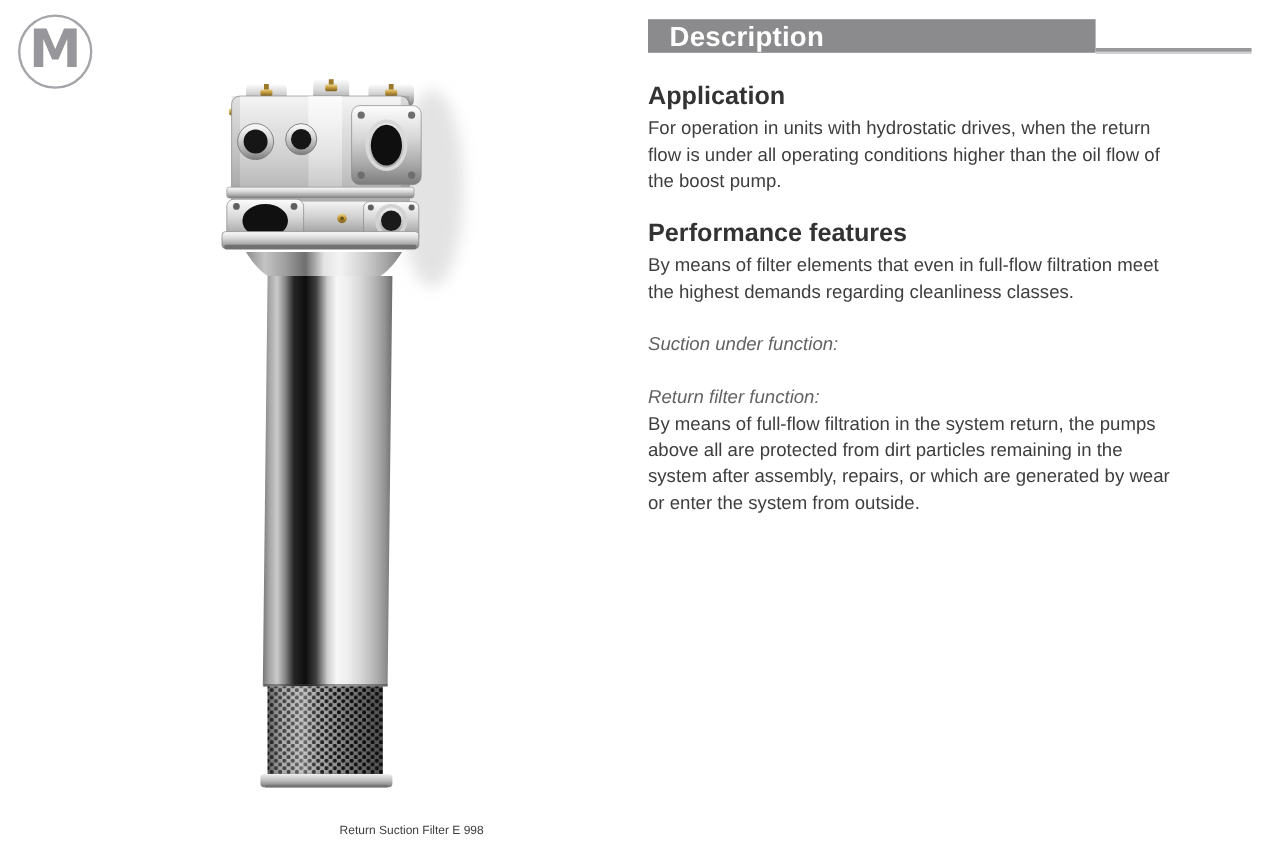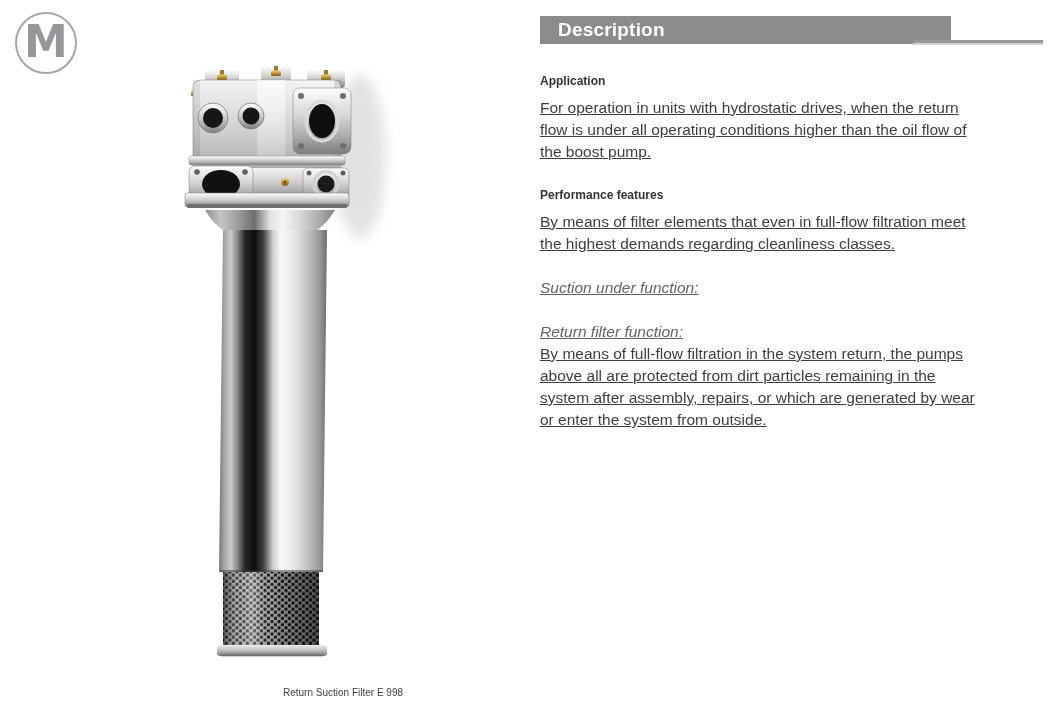--- a/index.html
+++ b/index.html
@@ -19,39 +19,39 @@
     transform:translateY(-1px);
   }
   
   .figure{position:absolute;left:165px;top:62px;width:240px;height:610px;}
   .caption{
     position:absolute;left:283px;top:687px;
     font-size:10px;color:#3e3e3e;white-space:nowrap;
   }
   
   .desc-bar{
-    position:absolute;left:540px;top:16px;width:411px;height:28px;
+    position:absolute;left:540px;top:16px;width:373px;height:28px;
     background:#8b8b8d;color:#ffffff;
-    font-size:19px;font-weight:bold;line-height:28px;
+    font-size:23px;font-weight:bold;line-height:28px;
     padding-left:18px;box-sizing:border-box;letter-spacing:.2px;
   }
   .bar-rule{
     position:absolute;left:913px;top:40px;width:130px;height:3px;
     background:#98989a;box-shadow:0 2px 0 #d2d2d4;
   }
   .sections{
     position:absolute;left:540px;top:71px;width:505px;
     color:#3e3e3e;font-size:15.5px;line-height:22px;
   }
   .section h3{
-    margin:0 0 6px 0;font-size:12px;line-height:20px;
+    margin:0 0 6px 0;font-size:21px;line-height:20px;
     font-weight:bold;color:#333333;
   }
   .block{margin:0 0 22px 0;}
-  .block p{margin:0;white-space:pre-line;text-decoration:underline;}
+  .block p{margin:0;white-space:pre-line;}
   .block .label{font-style:italic;color:#636363;}
 </style>
 </head>
 <body>
 
 <div class="page">
 
   <div class="logo">
     <span>M</span>
   </div>

